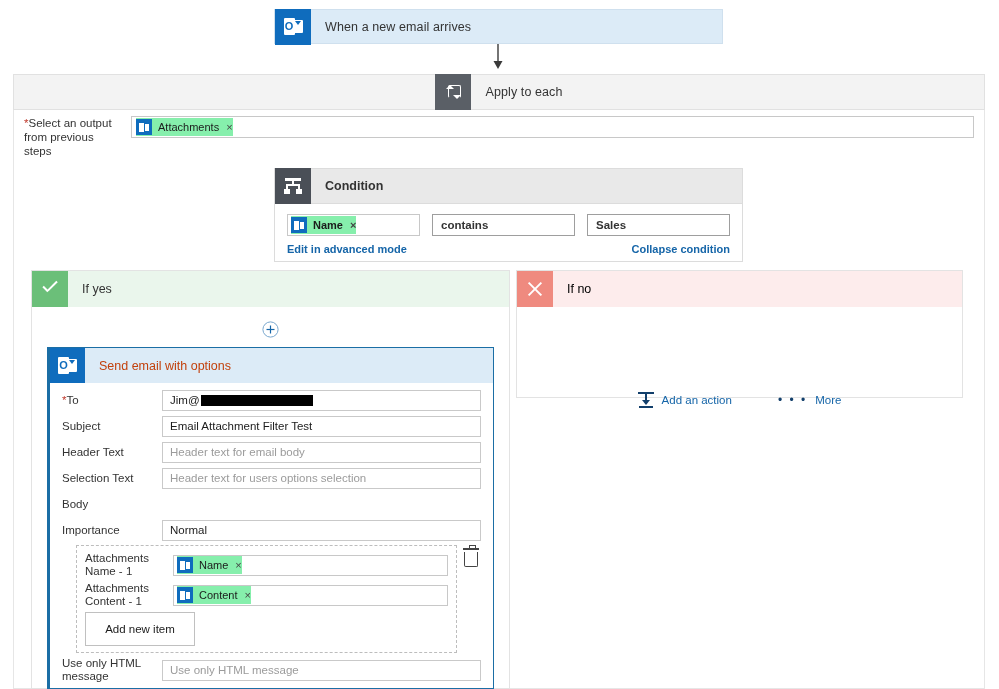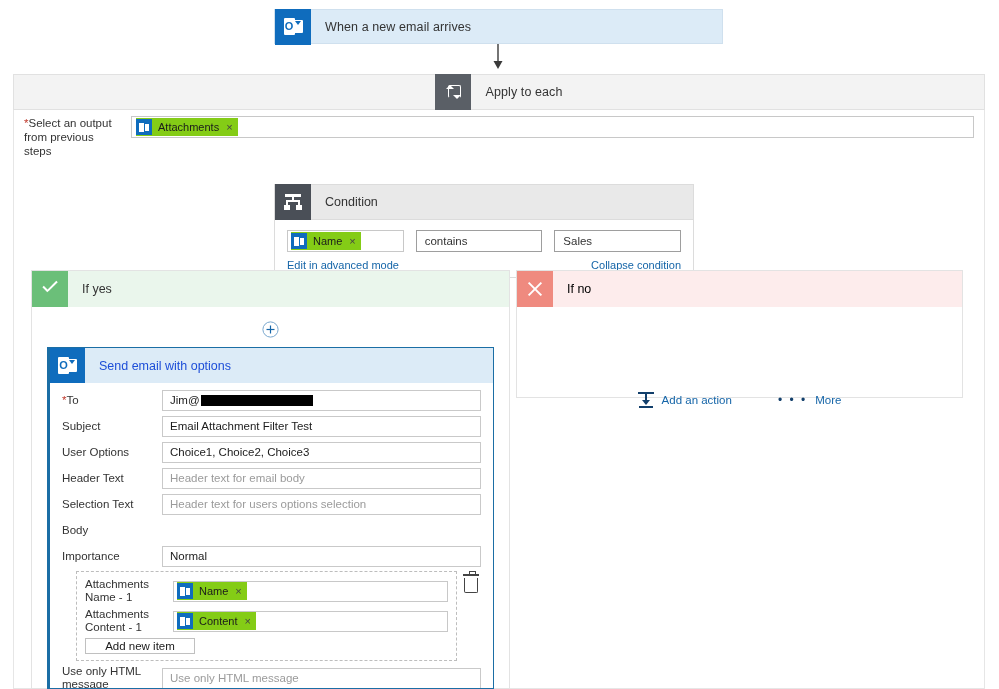--- a/index.html
+++ b/index.html
@@ -78,34 +78,34 @@
 
   
   #sel-output { position:absolute; left:24px; top:116px; width:950px; }
   .req-label { font-size:11.5px; color:#333; line-height:14px; width:100px; }
   .req-label .star { color:#c0392b; }
   .tokenbox {
     border:1px solid #c8c8c8; background:#fff; height:22px;
     display:flex; align-items:center; padding:0 4px;
   }
   .chip {
-    display:inline-flex; align-items:center; height:18px; background:#84cc16;
-    padding-right:5px; font-size:11px; color:#1b1b1b;
+    display:inline-flex; align-items:center; height:18px; background:#86efac;
+    font-size:11px; color:#1b1b1b;
   }
   .chip .chip-ico {
     width:16px; height:16px; background:#0f6cbd; margin-right:6px;
     display:flex; align-items:center; justify-content:center;
   }
   .chip .chip-ico .mini { width:10px;height:9px; position:relative; }
   .chip .chip-ico .mini .a{position:absolute;left:0;top:0;width:5px;height:9px;background:#fff;}
   .chip .chip-ico .mini .b{position:absolute;right:0;top:1px;width:4px;height:7px;background:#fff;}
   .chip .chip-x { margin-left:7px; font-size:11px; color:#444; cursor:pointer; }
 
   
-  #condition { position:absolute; left:274px; top:184px; width:420px; }
+  #condition { position:absolute; left:274px; top:168px; width:469px;font-weight:bold; }
   #cond-head { height:36px; background:#e9e9e9; border:1px solid #dcdcdc; display:flex; align-items:center; }
   #cond-head .hd-icon { background:#4a4f57; width:36px;height:36px;flex:0 0 36px;display:flex;align-items:center;justify-content:center;}
   #cond-head .hd-title { font-size:12.5px; color:#333; padding-left:14px; }
   .cond-ico { width:18px; height:16px; position:relative; }
   .cond-ico i { position:absolute; background:#fff; display:block; }
   .cond-ico .top{ left:1px; top:0; width:16px; height:3px; }
   .cond-ico .stem{ left:8px; top:3px; width:2px; height:3px; }
   .cond-ico .cross{ left:2px; top:6px; width:14px; height:2px; }
   .cond-ico .l1{ left:2px; top:8px; width:2px; height:3px; }
   .cond-ico .l2{ right:2px; top:8px; width:2px; height:3px; }
@@ -162,21 +162,21 @@
   .dots { letter-spacing:2px; color:#123f6b; font-size:12px; }
 
   
   #sendemail {
     position:absolute; left:47px; top:347px; width:447px; height:342px;
     background:#fff; border:1px solid #1b6ea5; border-left:3px solid #1b6ea5;
     overflow:hidden;
   }
   #se-head { height:35px; background:#dcebf7; display:flex; align-items:center; }
   #se-head .hd-icon { background:#0f6cbd; width:35px;height:35px;flex:0 0 35px;display:flex;align-items:center;justify-content:center; }
-  #se-head .hd-title { font-size:12.5px; color:#1d4ed8; padding-left:14px; }
+  #se-head .hd-title { font-size:12.5px; color:#c2410c; padding-left:14px; }
 
   .form { padding:6px 12px 0 12px; }
   .frow { display:flex; align-items:center; margin-bottom:4px; min-height:22px; }
   .flabel { width:100px; flex:0 0 100px; font-size:11.5px; color:#333; line-height:13px; }
   .flabel .star { color:#c0392b; }
   .finput {
     flex:1; height:21px; border:1px solid #c9c9c9; background:#fff;
     font-size:11.5px; display:flex; align-items:center; padding:0 7px;
   }
   .finput.ph { color:#9b9b9b; }
@@ -194,21 +194,21 @@
     flex:1; height:21px; border:1px solid #c8c8c8; background:#fff;
     display:flex; align-items:center; padding:0 3px;
   }
   .trash {
     position:absolute; right:-22px; top:6px; width:14px; height:15px;
     border:1.4px solid #444; border-top:none; border-radius:0 0 2px 2px;
   }
   .trash:before{ content:""; position:absolute; left:-2px; top:-4px; width:16px; height:2px; background:#444; }
   .trash:after{ content:""; position:absolute; left:4px; top:-7px; width:5px; height:3px; border:1.4px solid #444; border-bottom:none; }
   .addnew {
-    width:110px; height:16px; border:1px solid #c0c0c0; background:#fff;
+    width:110px; height:34px; border:1px solid #c0c0c0; background:#fff;
     font-size:11.5px; color:#1b1b1b; display:flex; align-items:center; justify-content:center;
     margin-top:0; cursor:pointer;
   }
 </style>
 </head>
 <body>
 
 <div id="root">
 
   <div id="trigger" class="card-head">
@@ -354,24 +354,20 @@
           <span>Jim@</span>
             <span class="redact"></span>
         </div>
       </div>
 
       <div class="frow">
         <div class="flabel">Subject</div>
         <div class="finput val">Email Attachment Filter Test</div>
       </div>
 
-      <div class="frow">
-        <div class="flabel">User Options</div>
-        <div class="finput val">Choice1, Choice2, Choice3</div>
-      </div>
 
       <div class="frow">
         <div class="flabel">Header Text</div>
         <div class="finput ph">Header text for email body</div>
       </div>
 
       <div class="frow">
         <div class="flabel">Selection Text</div>
         <div class="finput ph">Header text for users options selection</div>
       </div>

